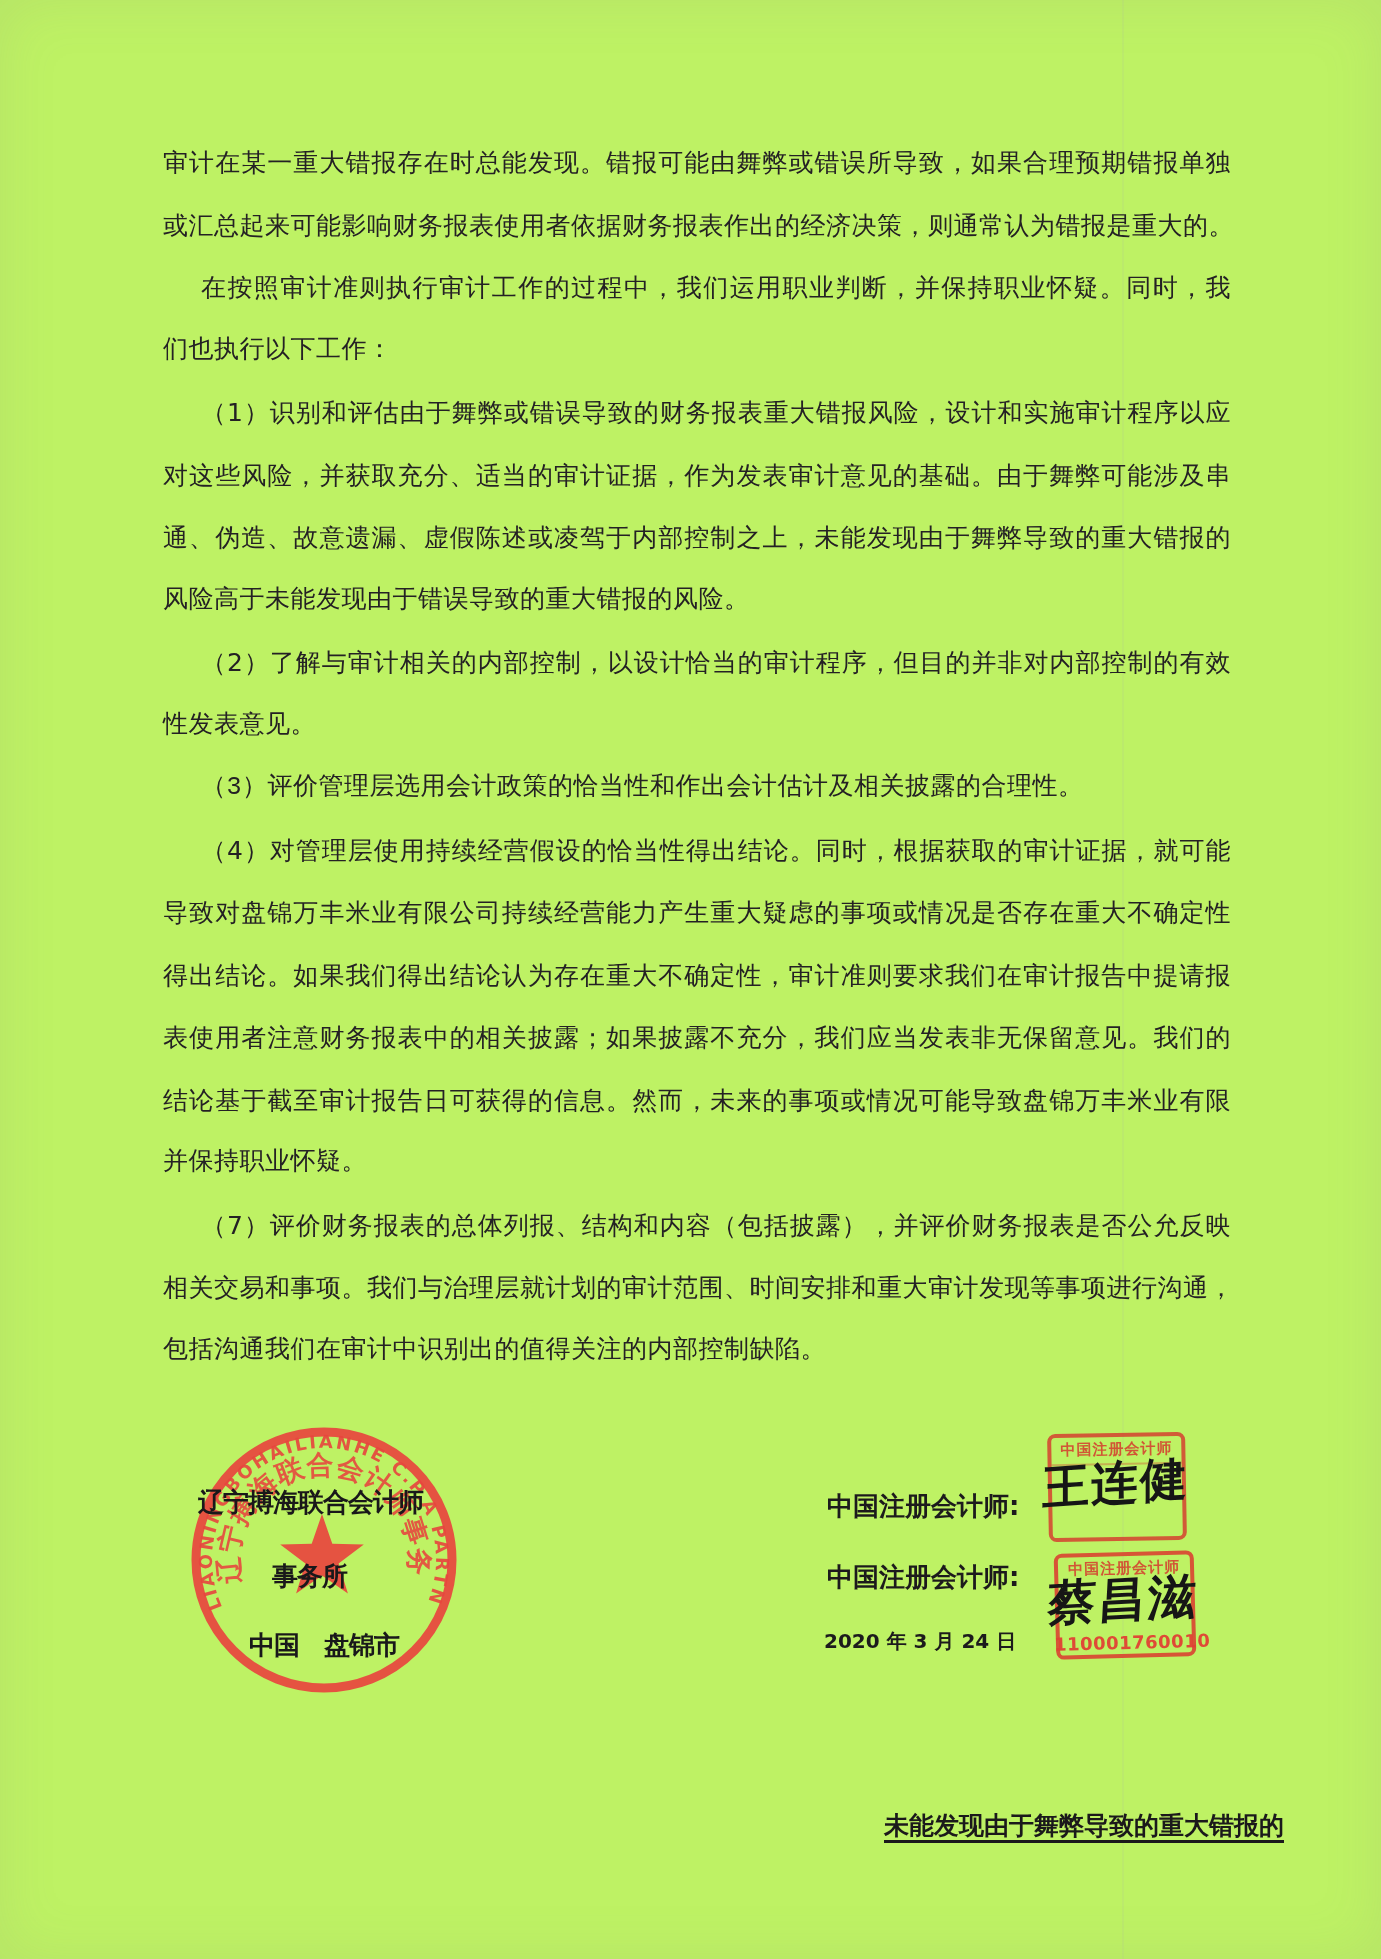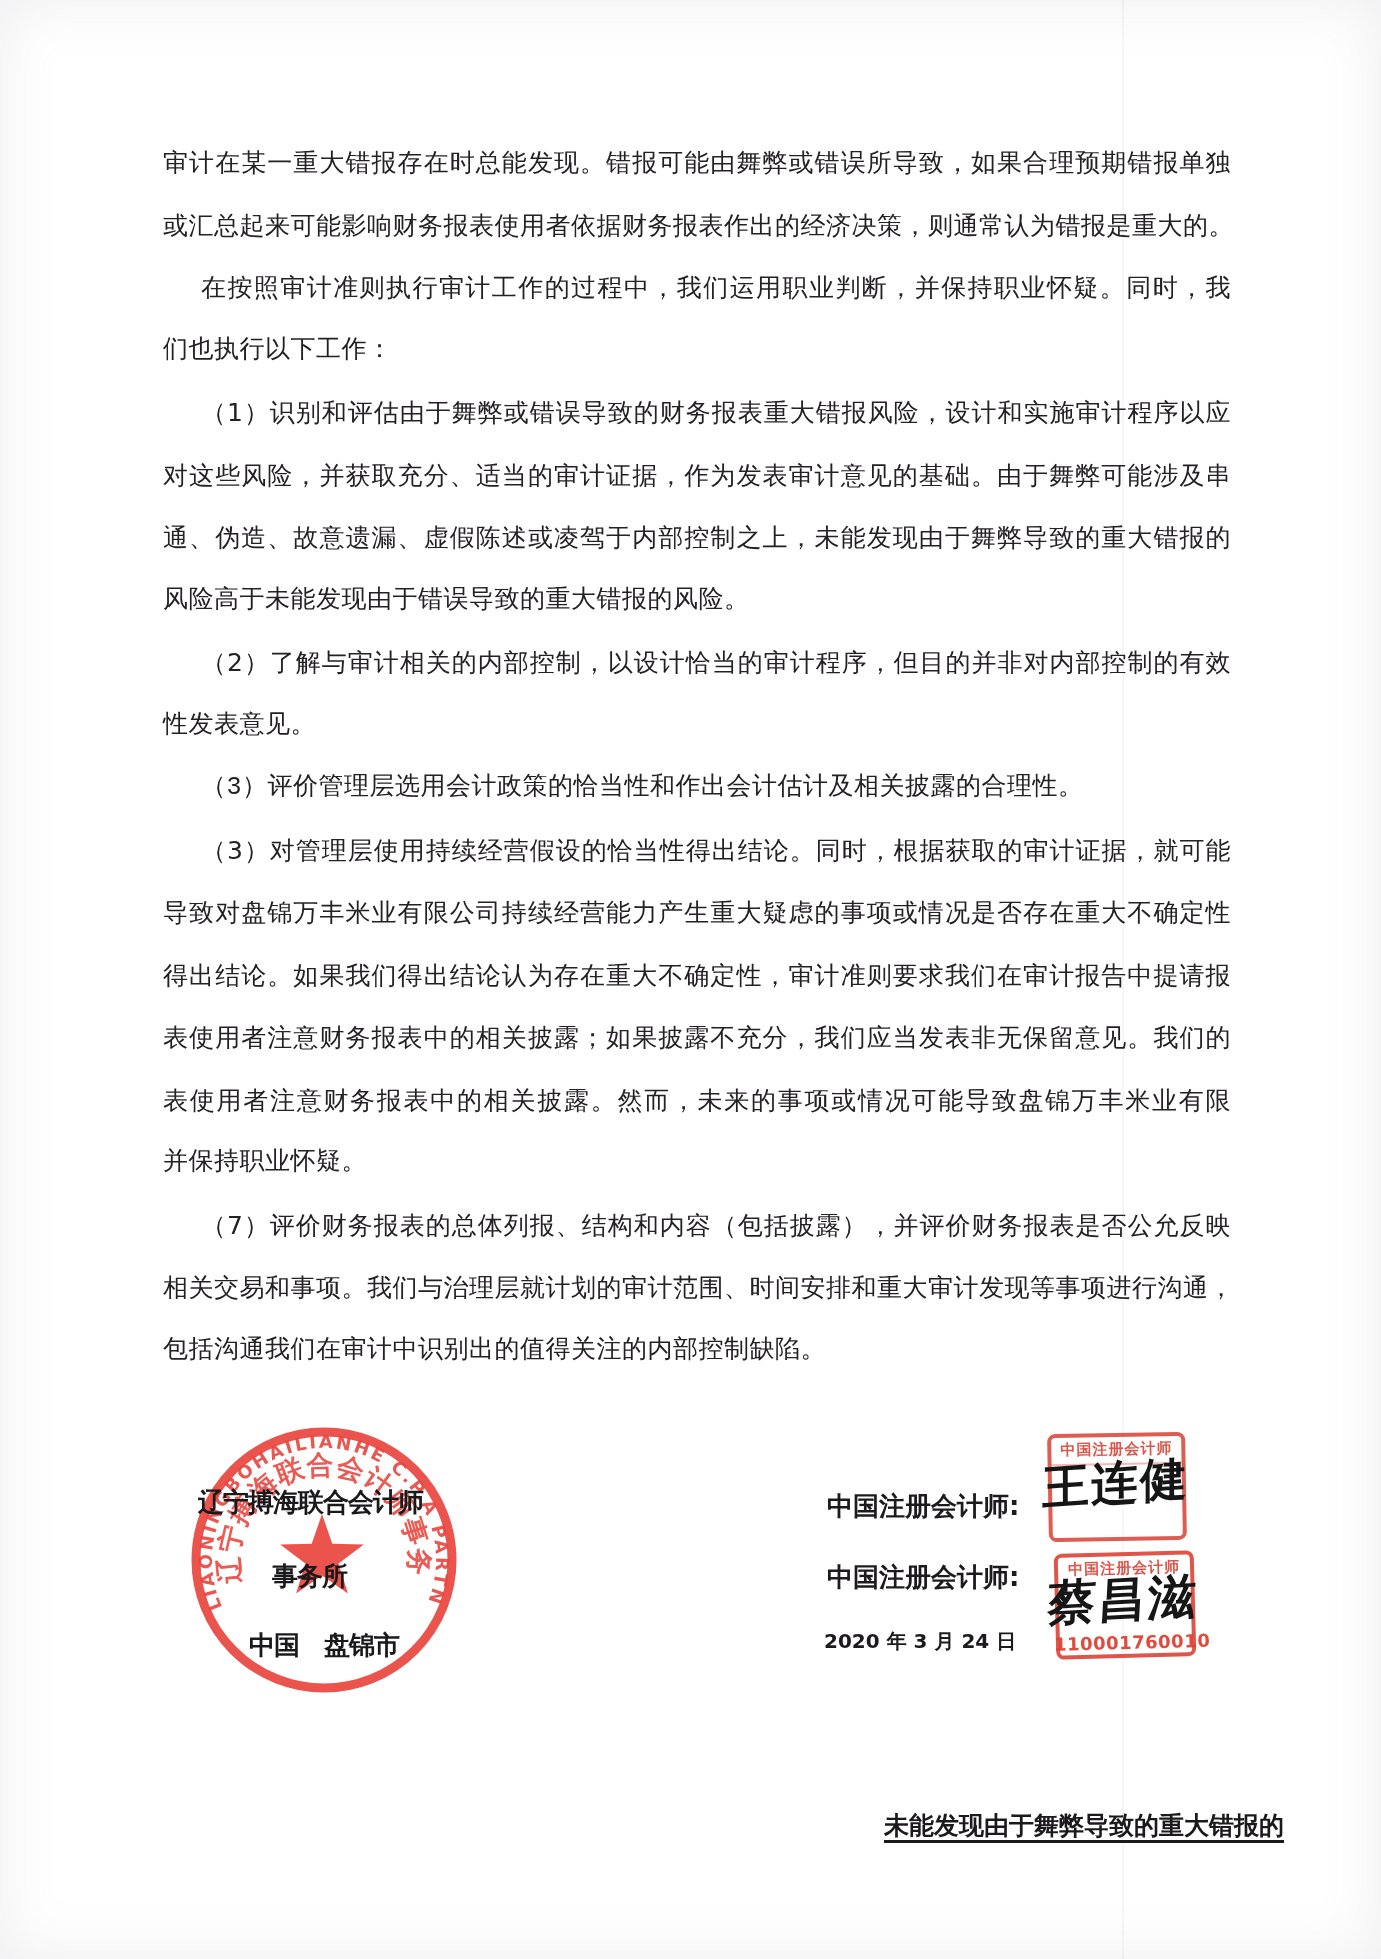--- a/index.html
+++ b/index.html
@@ -1,19 +1,19 @@
 <!DOCTYPE html>
 <html><head>
 <meta charset="utf-8">
 <style>
   html,body{margin:0;padding:0;}
   body{background:#e8e6ea;font-family:"DejaVu Sans",sans-serif;}
   .page{
     position:relative;width:1381px;height:1959px;margin:0 auto;
-    background:#ffffff;overflow:hidden;color:#211f20;
+    background:#bef264;overflow:hidden;color:#211f20;
     box-shadow:inset 0 0 60px rgba(120,115,130,0.12);
   }
   
   .bodytext{
     position:absolute;left:163px;top:132px;width:1068px;
     font-size:25px;letter-spacing:0.5px;color:#242124;
   }
   .ln{
     height:62.5px;line-height:62.5px;
     text-align:justify;text-align-last:justify;
@@ -69,25 +69,25 @@
     <div class="ln">或汇总起来可能影响财务报表使用者依据财务报表作出的经济决策，则通常认为错报是重大的。</div>
     <div class="ln ind">在按照审计准则执行审计工作的过程中，我们运用职业判断，并保持职业怀疑。同时，我</div>
     <div class="ln end">们也执行以下工作：</div>
     <div class="ln ind">（1）识别和评估由于舞弊或错误导致的财务报表重大错报风险，设计和实施审计程序以应</div>
     <div class="ln">对这些风险，并获取充分、适当的审计证据，作为发表审计意见的基础。由于舞弊可能涉及串</div>
     <div class="ln">通、伪造、故意遗漏、虚假陈述或凌驾于内部控制之上，未能发现由于舞弊导致的重大错报的</div>
     <div class="ln end">风险高于未能发现由于错误导致的重大错报的风险。</div>
     <div class="ln ind">（2）了解与审计相关的内部控制，以设计恰当的审计程序，但目的并非对内部控制的有效</div>
     <div class="ln end">性发表意见。</div>
     <div class="ln ind end">（3）评价管理层选用会计政策的恰当性和作出会计估计及相关披露的合理性。</div>
-    <div class="ln ind">（3）对管理层使用持续经营假设的恰当性得出结论。同时，根据获取的审计证据，就可能</div>
+    <div class="ln ind">（4）对管理层使用持续经营假设的恰当性得出结论。同时，根据获取的审计证据，就可能</div>
     <div class="ln">导致对盘锦万丰米业有限公司持续经营能力产生重大疑虑的事项或情况是否存在重大不确定性</div>
     <div class="ln">得出结论。如果我们得出结论认为存在重大不确定性，审计准则要求我们在审计报告中提请报</div>
     <div class="ln">表使用者注意财务报表中的相关披露；如果披露不充分，我们应当发表非无保留意见。我们的</div>
-    <div class="ln">表使用者注意财务报表中的相关披露。然而，未来的事项或情况可能导致盘锦万丰米业有限</div>
+    <div class="ln">结论基于截至审计报告日可获得的信息。然而，未来的事项或情况可能导致盘锦万丰米业有限</div>
     <div class="ln end">并保持职业怀疑。</div>
     <div class="ln ind">（7）评价财务报表的总体列报、结构和内容（包括披露），并评价财务报表是否公允反映</div>
     <div class="ln">相关交易和事项。我们与治理层就计划的审计范围、时间安排和重大审计发现等事项进行沟通，</div>
     <div class="ln end">包括沟通我们在审计中识别出的值得关注的内部控制缺陷。</div>
   </div>
 
   <svg class="seal" viewBox="0 0 284 284">
     <defs>
       <path id="sealEn" d="M 40.5,189.3 A 112,112 0 1 1 243.5,189.3" fill="none"></path>
       <path id="sealCn" d="M 58.9,164.3 A 86,86 0 1 1 225.1,164.3" fill="none"></path>

